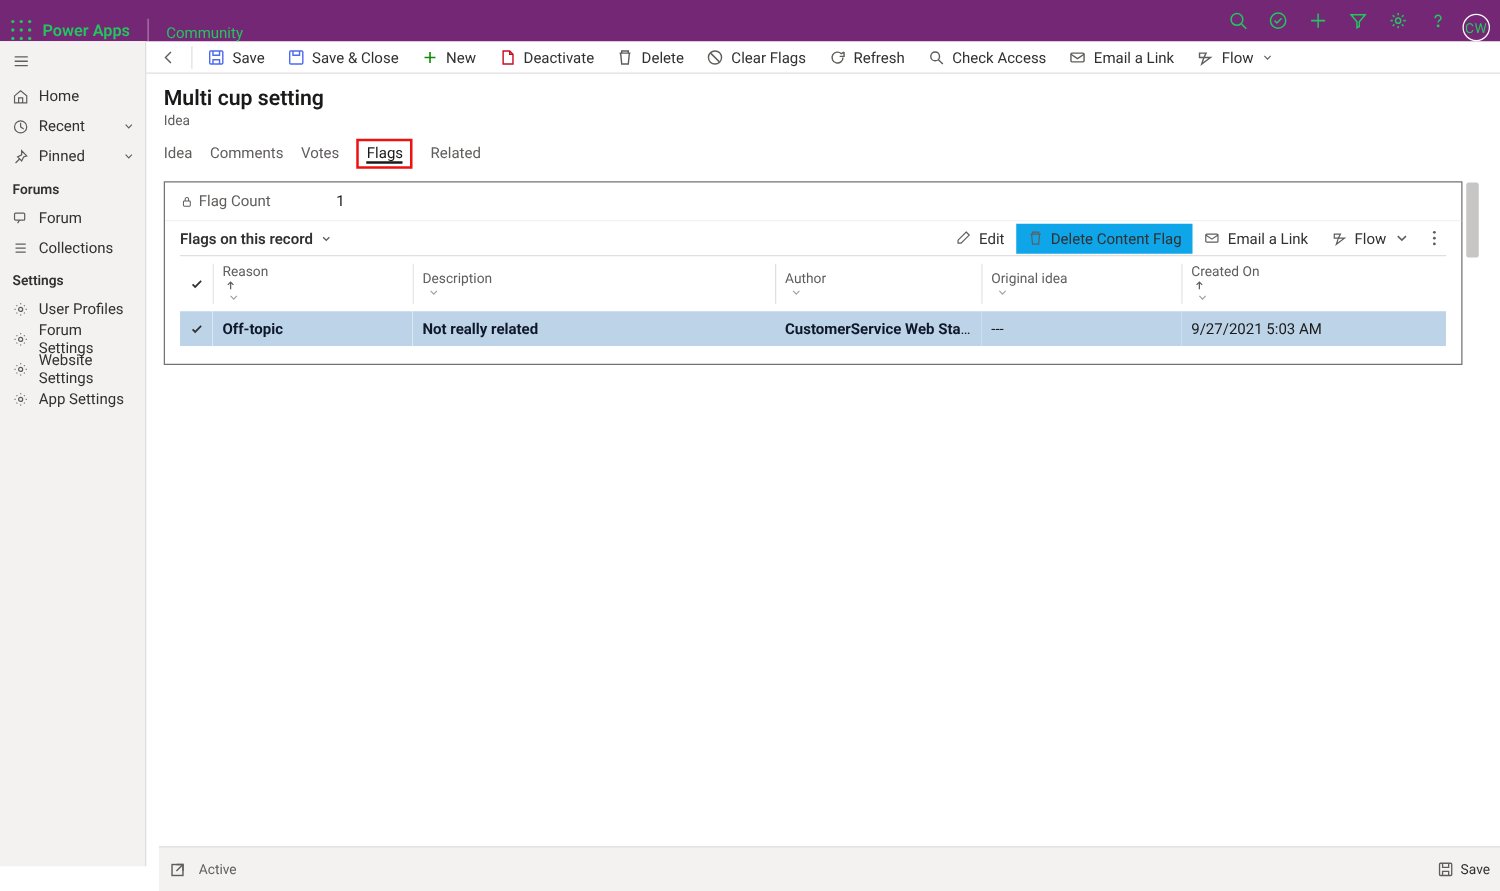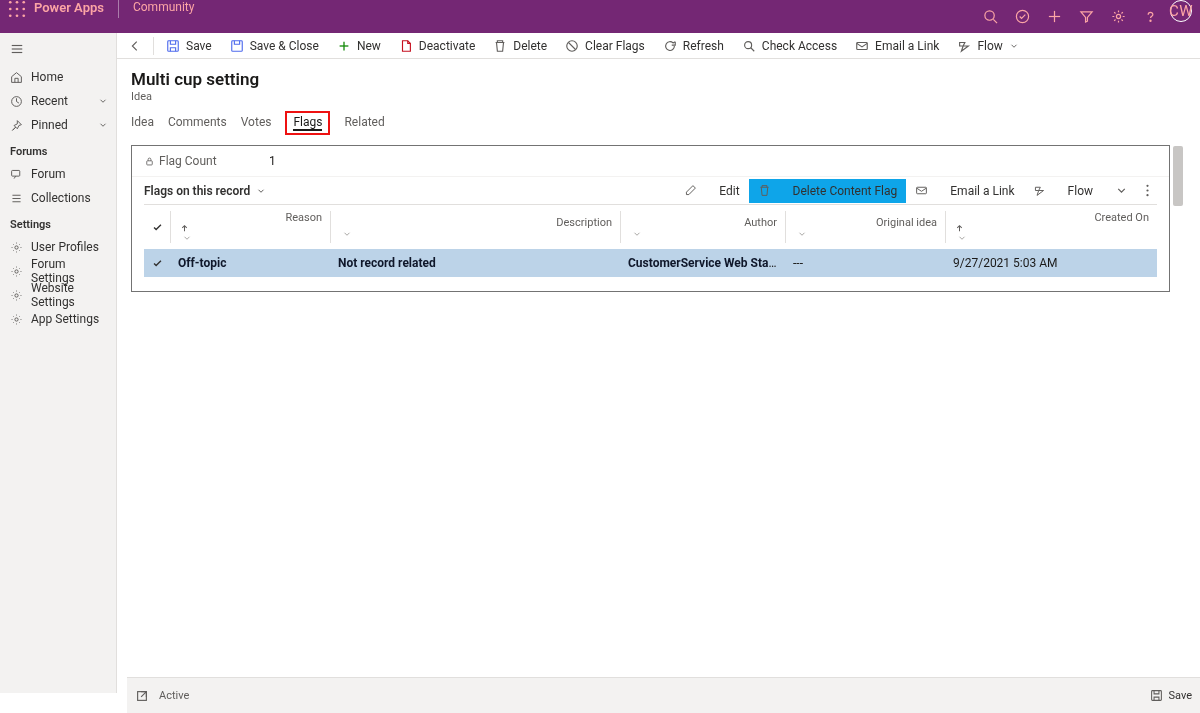--- a/index.html
+++ b/index.html
@@ -1,27 +1,27 @@
 <!DOCTYPE html>
 <html><head>
 <meta charset="utf-8">
 <style>
 * { margin:0; padding:0; box-sizing:border-box; font-family:"Segoe UI","Segoe UI Web",-apple-system,BlinkMacSystemFont,Roboto,Helvetica,Arial,sans-serif; }
 html,body { height:100%; width:1200px; overflow:hidden; background:#fff; }
 svg { display:block; }
 
 
-.topbar { height:33px; background:#742774; color:#fca5a5; display:flex; align-items:flex-start; padding:0 8px; font-size:12px; }
+.topbar { height:33px; background:#742774; color:#22c55e; display:flex; align-items:flex-end; padding:0 8px; font-size:12px; }
 .topbar .waffle { width:18px; height:18px; margin-right:8px; }
 .topbar .brand { font-weight:600; font-size:13px; padding-right:14px; }
 .topbar .divider { width:1px; height:18px; background:rgba(255,255,255,.4); margin-right:14px; }
 .topbar .env { font-size:12px; }
 .topbar .spacer { flex:1; }
 .topbar .ticon { width:32px; height:33px; display:flex; align-items:center; justify-content:center; cursor:pointer; }
-.topbar .avatar { width:22px; height:22px; border:1px solid #fff; border-radius:50%; display:flex; align-items:center; justify-content:center; font-size:15px; letter-spacing:.5px; margin-left:4px; cursor:pointer;}
+.topbar .avatar { width:22px; height:22px; border:1px solid #fff; border-radius:50%; display:flex; align-items:center; justify-content:center; font-size:11px; letter-spacing:.5px; margin-left:4px; cursor:pointer;}
 
 .shell { display:flex; height:calc(100% - 33px - 20px); }
 
 
 .leftnav { width:117px; background:#f3f2f1; border-right:1px solid #e1dfdd; font-size:12px; color:#323130; display:flex; flex-direction:column; }
 .leftnav .ham { height:24px; display:flex; align-items:center; padding-left:10px; margin-top:4px; margin-bottom:4px; }
 .leftnav .item { height:24px; display:flex; align-items:center; padding:0 8px 0 10px; cursor:pointer; gap:8px; }
 .leftnav .item .chev { margin-left:auto; color:#605e5c;}
 .leftnav .group { font-size:11px; font-weight:600; color:#323130; padding:8px 10px 4px; }
 .leftnav svg.ico { width:13px; height:13px; color:#605e5c; flex:0 0 auto;}
@@ -54,29 +54,29 @@
 .fieldrow { display:flex; align-items:center; height:30px; padding:0 12px; font-size:12px; color:#323130; }
 .fieldrow .lock { width:11px; height:11px; margin-right:4px; color:#605e5c;}
 .fieldrow .lbl { color:#605e5c; width:110px; }
 .fieldrow .val { color:#1b1a19; }
 
 
 .sghdr { display:flex; align-items:center; height:28px; padding:0 12px; border-top:1px solid #f3f2f1;}
 .sghdr .title { font-size:12px; font-weight:600; color:#323130; display:flex; align-items:center; gap:6px; }
 .sghdr .title svg { width:10px; height:10px; color:#605e5c;}
 .sghdr .spacer { flex:1; }
-.sghdr .sbtn { height:24px; display:flex; align-items:center; padding:0 9px; gap:22px; font-size:12px; color:#323130; cursor:pointer; }
+.sghdr .sbtn { height:24px; display:flex; align-items:center; padding:0 9px; gap:6px; font-size:12px; color:#323130; cursor:pointer; }
 .sghdr .sbtn.selected { background:#0ea5e9; }
 .sghdr .sbtn svg { width:13px; height:13px; }
 .sghdr .kebab { width:20px; justify-content:center; padding:0;}
 
 
 .grid { padding:0 12px 14px; }
 .grid table { width:100%; border-collapse:collapse; font-size:11px; color:#605e5c; table-layout:fixed;}
-.grid th { text-align:right; font-weight:400; padding:6px 8px; border-top:1px solid #e1dfdd; position:relative; white-space:nowrap; overflow:hidden; text-overflow:ellipsis;}
+.grid th { text-align:left; font-weight:400; padding:6px 8px; border-top:1px solid #e1dfdd; position:relative; white-space:nowrap; overflow:hidden; text-overflow:ellipsis;}
 .grid th .sep { position:absolute; left:0; top:6px; bottom:6px; width:1px; background:#e1dfdd; }
 .grid td { padding:7px 8px; font-size:12px; white-space:nowrap; overflow:hidden; text-overflow:ellipsis;}
 .grid tr.row { background:#bcd3e8; color:#1b1a19; }
 .grid tr.row .link { color:#0f172a;font-weight:bold; }
 .grid .chkcell { width:26px; text-align:center; }
 .grid svg.sort { width:9px; height:9px; vertical-align:middle; margin-left:2px;}
 .grid svg.dd { width:10px; height:10px; vertical-align:middle; margin-left:4px; color:#a19f9d;}
 
 
 .scrolltrack { position:absolute; right:-14px; top:0; width:10px; height:60px; background:#c8c6c4; border-radius:2px;}
@@ -420,21 +420,21 @@
             </tr>
           </thead>
           <tbody>
             <tr class="row">
               <td class="chkcell">
                   <svg width="11" height="11" viewBox="0 0 16 16" fill="none" stroke="#323130" stroke-width="2">
                     <path d="M3 8l3 3 7-7"></path>
                   </svg>
                 </td>
               <td><span class="link">Off-topic</span></td>
-              <td><span class="link">Not record related</span></td>
+              <td><span class="link">Not really related</span></td>
               <td><span class="link">CustomerService Web Staging</span></td>
               <td>---</td>
               <td>9/27/2021 5:03 AM</td>
             </tr>
           </tbody>
         </table>
       </div>
     </div>
   </div>
 </div>

